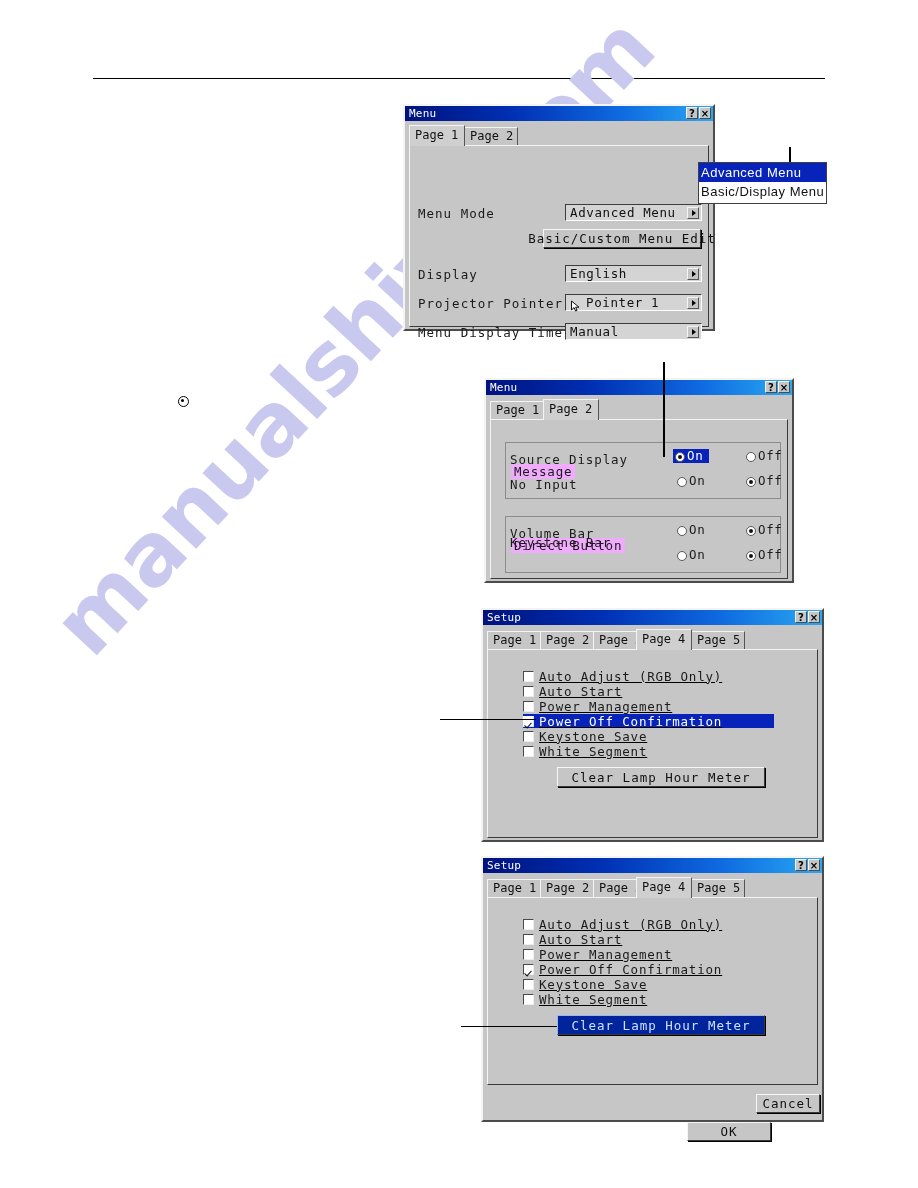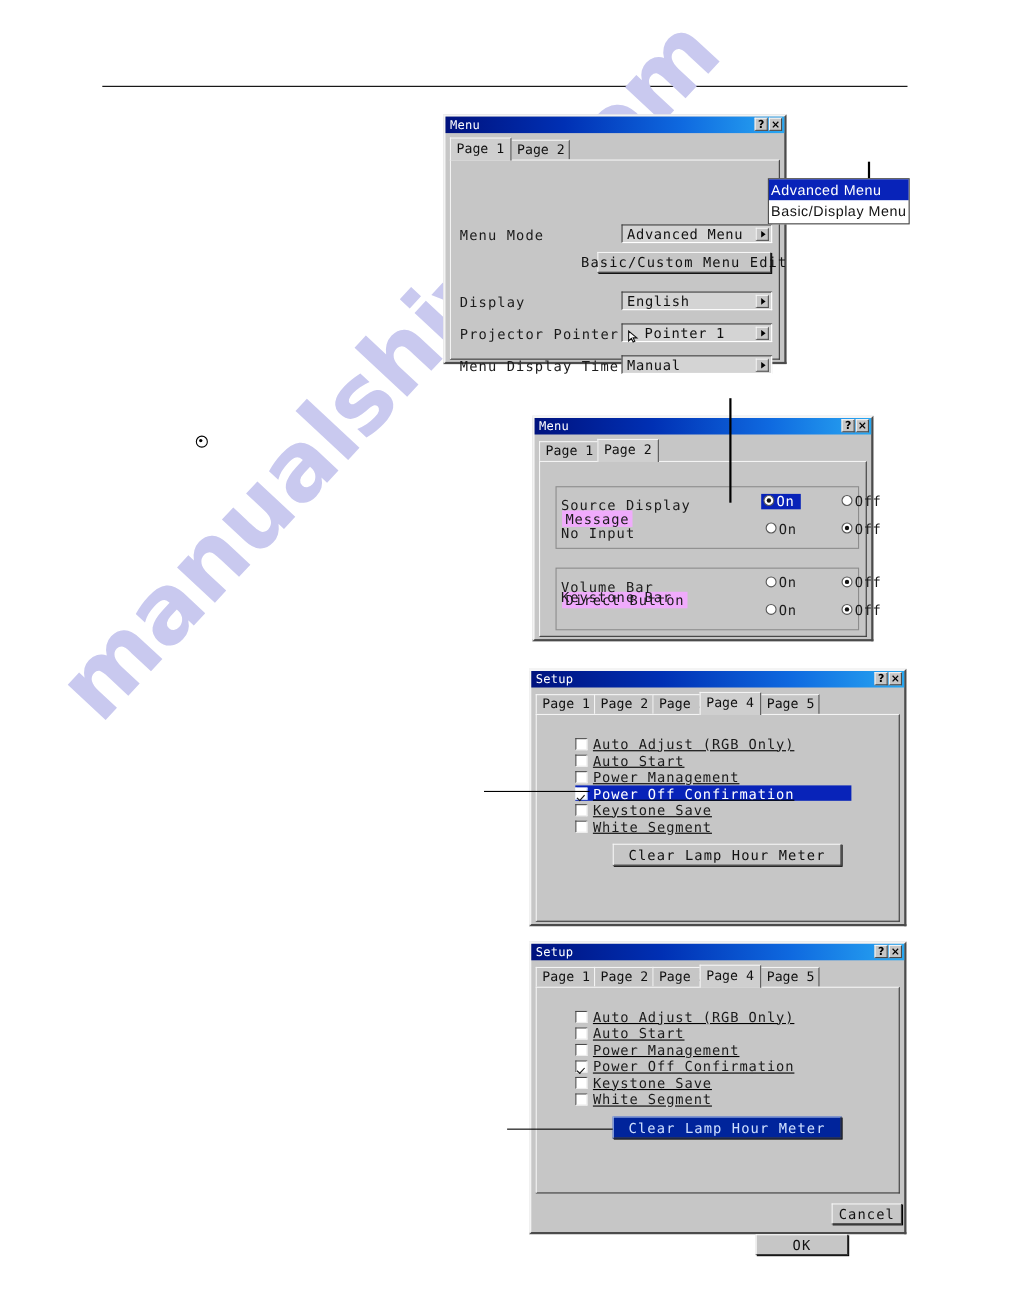--- a/index.html
+++ b/index.html
@@ -183,21 +183,21 @@
   .groupbox > .gblabel{
     position:absolute;top:-9px;left:5px;
     background:#f0abfc;padding:0 3px;
     font-size:12.5px;color:#1b1b1b;letter-spacing:.8px;
     white-space:nowrap;
     margin-top:30px;
   }
   .gbrow{position:absolute;font-size:12.5px;color:#1b1b1b;letter-spacing:.9px;white-space:nowrap;}
 
   
-  .radio{position:absolute;display:flex;align-items:flex-start;margin-left:19px;}
+  .radio{position:absolute;display:flex;align-items:flex-end;}
   .radio .dot{
     width:10px;height:10px;border-radius:50%;
     box-sizing:border-box;
     background:#ffffff;
     border:1.4px solid #585858;
     position:relative;flex:0 0 auto;
   }
   .radio.on .dot::after{
     content:"";position:absolute;left:2px;top:2px;
     width:4px;height:4px;border-radius:50%;background:#111;

